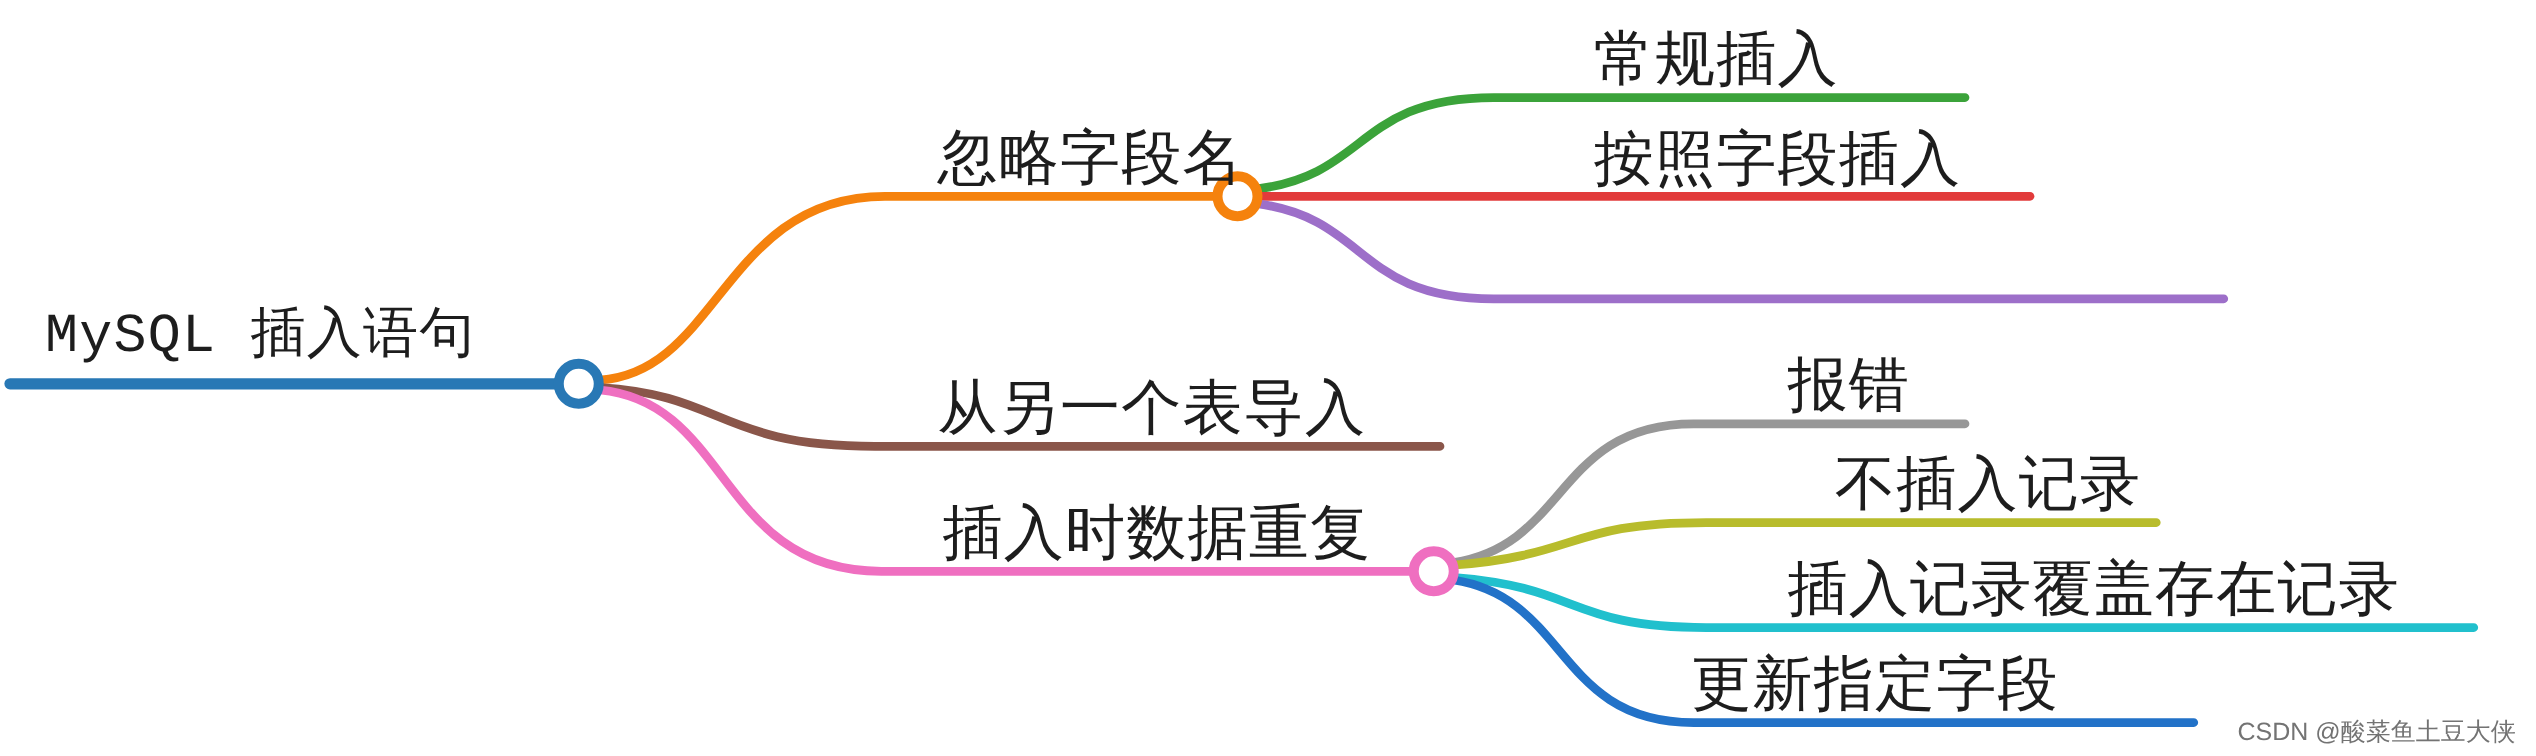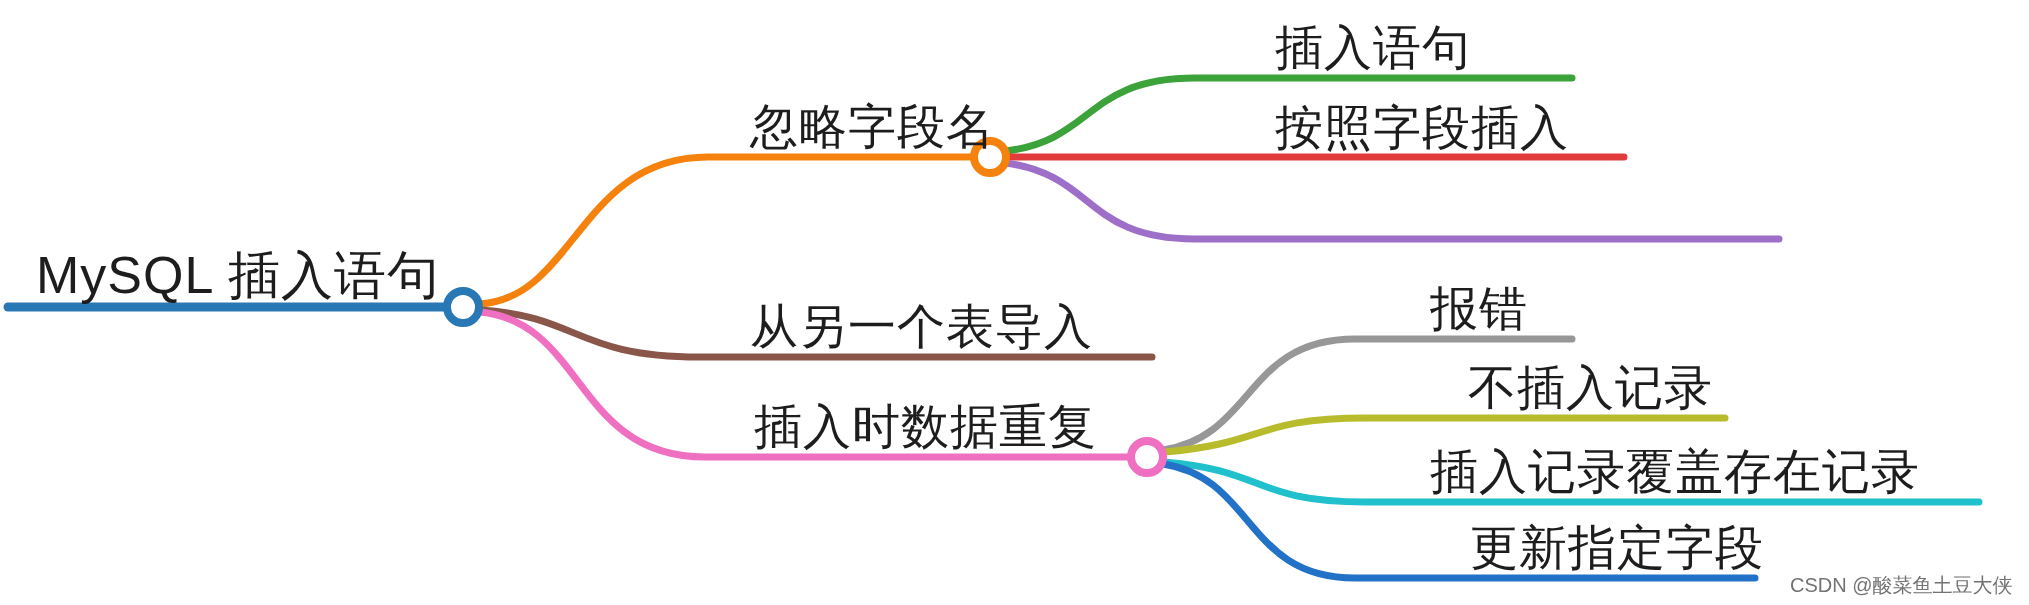--- a/index.html
+++ b/index.html
@@ -37,21 +37,22 @@
   .label {
     position: absolute;
     font-size: 48px;
     line-height: 1.12;
     color: #1d1d1d;
     white-space: nowrap;
     letter-spacing: 1px;
     cursor: default;
   }
   .label.root {
-    font-size: 52px;
+    font-size: 44px;
+    font-family: Liberation Mono, monospace;
   }
   .watermark {
     position: absolute;
     font-size: 20px;
     color: #737373;
     white-space: nowrap;
   }
 </style>
 </head>
 <body>
@@ -77,32 +78,32 @@
 
     <circle class="node-circle" cx="463" cy="307" r="16" stroke="#2878b5"></circle>
     <circle class="node-circle" cx="990" cy="157" r="16" stroke="#f5820d"></circle>
     <circle class="node-circle" cx="1147" cy="457" r="16" stroke="#ef6fc0"></circle>
   </svg>
 
   <div class="label root" style="left:36px; top:246px">MySQL 插入语句</div>
 
   <div class="label" style="left:750px; top:100px">忽略字段名</div>
 
-  <div class="label" style="left:1275px; top:21px">插入语句</div>
+  <div class="label" style="left:1275px; top:21px">常规插入</div>
 
   <div class="label" style="left:1275px; top:101px">按照字段插入</div>
 
 
   <div class="label" style="left:750px; top:300px">从另一个表导入</div>
 
   <div class="label" style="left:754px; top:400px">插入时数据重复</div>
 
   <div class="label" style="left:1430px; top:282px">报错</div>
 
   <div class="label" style="left:1468px; top:361px">不插入记录</div>
 
   <div class="label" style="left:1430px; top:445px">插入记录覆盖存在记录</div>
 
-  <div class="label" style="left:1470px; top:521px">更新指定字段</div>
+  <div class="label" style="left:1353px; top:521px">更新指定字段</div>
 
   <div class="watermark" style="left:1790px; top:572px">CSDN @酸菜鱼土豆大侠</div>
 
 </div>
 
 </body></html>

